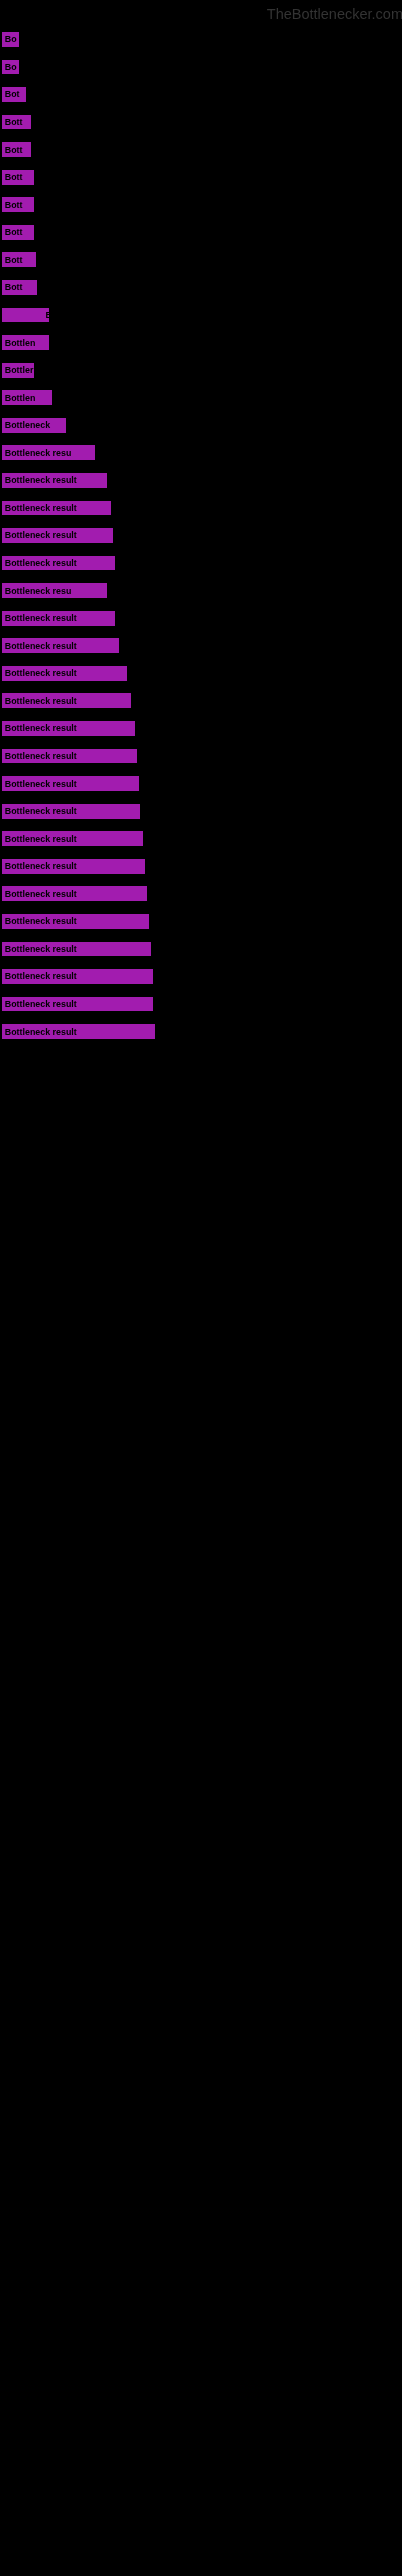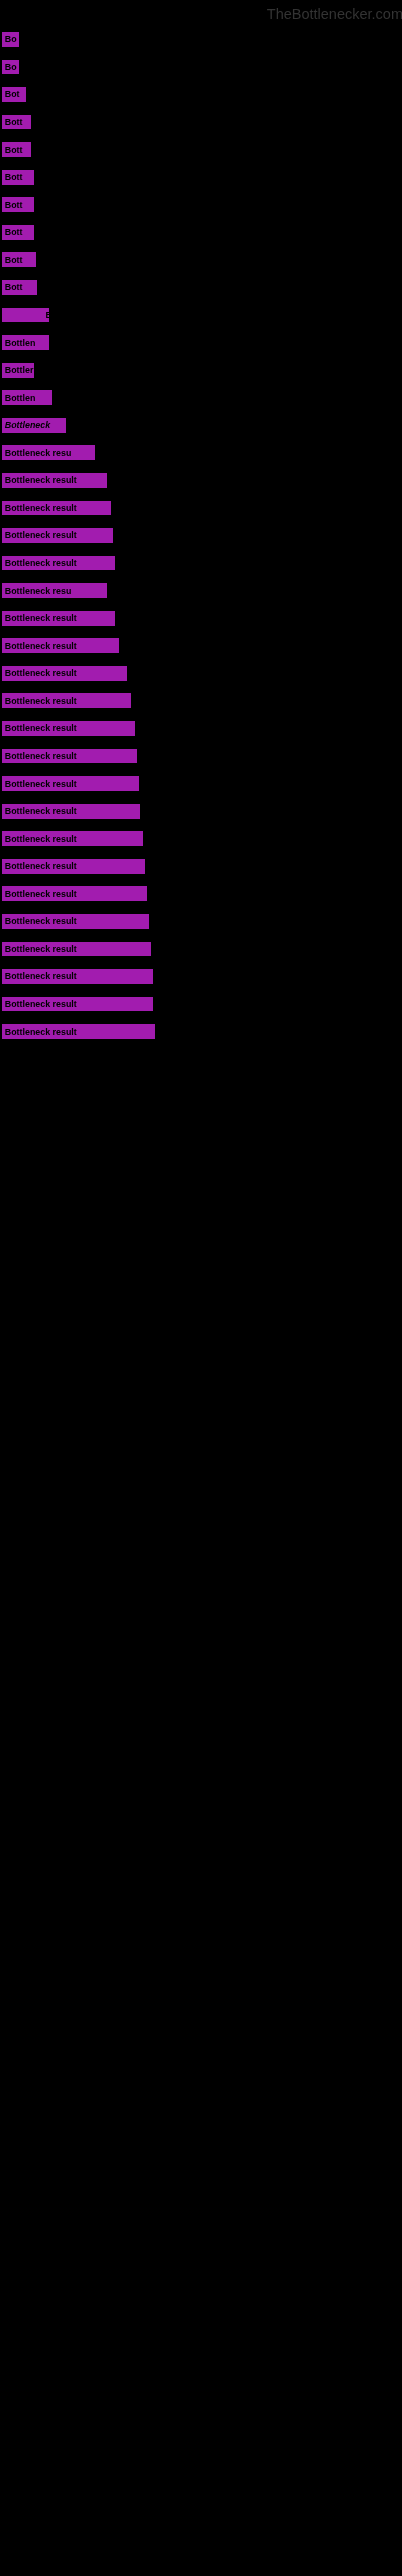--- a/index.html
+++ b/index.html
@@ -82,21 +82,21 @@
     <div class="bar-row">
       <span class="bar-label" style="width: 47px;">Bottlen</span>
     </div>
     <div class="bar-row">
       <span class="bar-label" style="width: 32px;">Bottler</span>
     </div>
     <div class="bar-row">
       <span class="bar-label" style="width: 50px;">Bottlen</span>
     </div>
     <div class="bar-row">
-      <span class="bar-label" style="width: 64px; font-style: italic;">Bottleneck</span>
+      <span class="bar-label" style="width: 64px;">Bottleneck</span>
     </div>
     <div class="bar-row">
       <span class="bar-label" style="width: 93px;">Bottleneck resu</span>
     </div>
     <div class="bar-row">
       <span class="bar-label" style="width: 105px;">Bottleneck result</span>
     </div>
     <div class="bar-row">
       <span class="bar-label" style="width: 109px;">Bottleneck result</span>
     </div>

